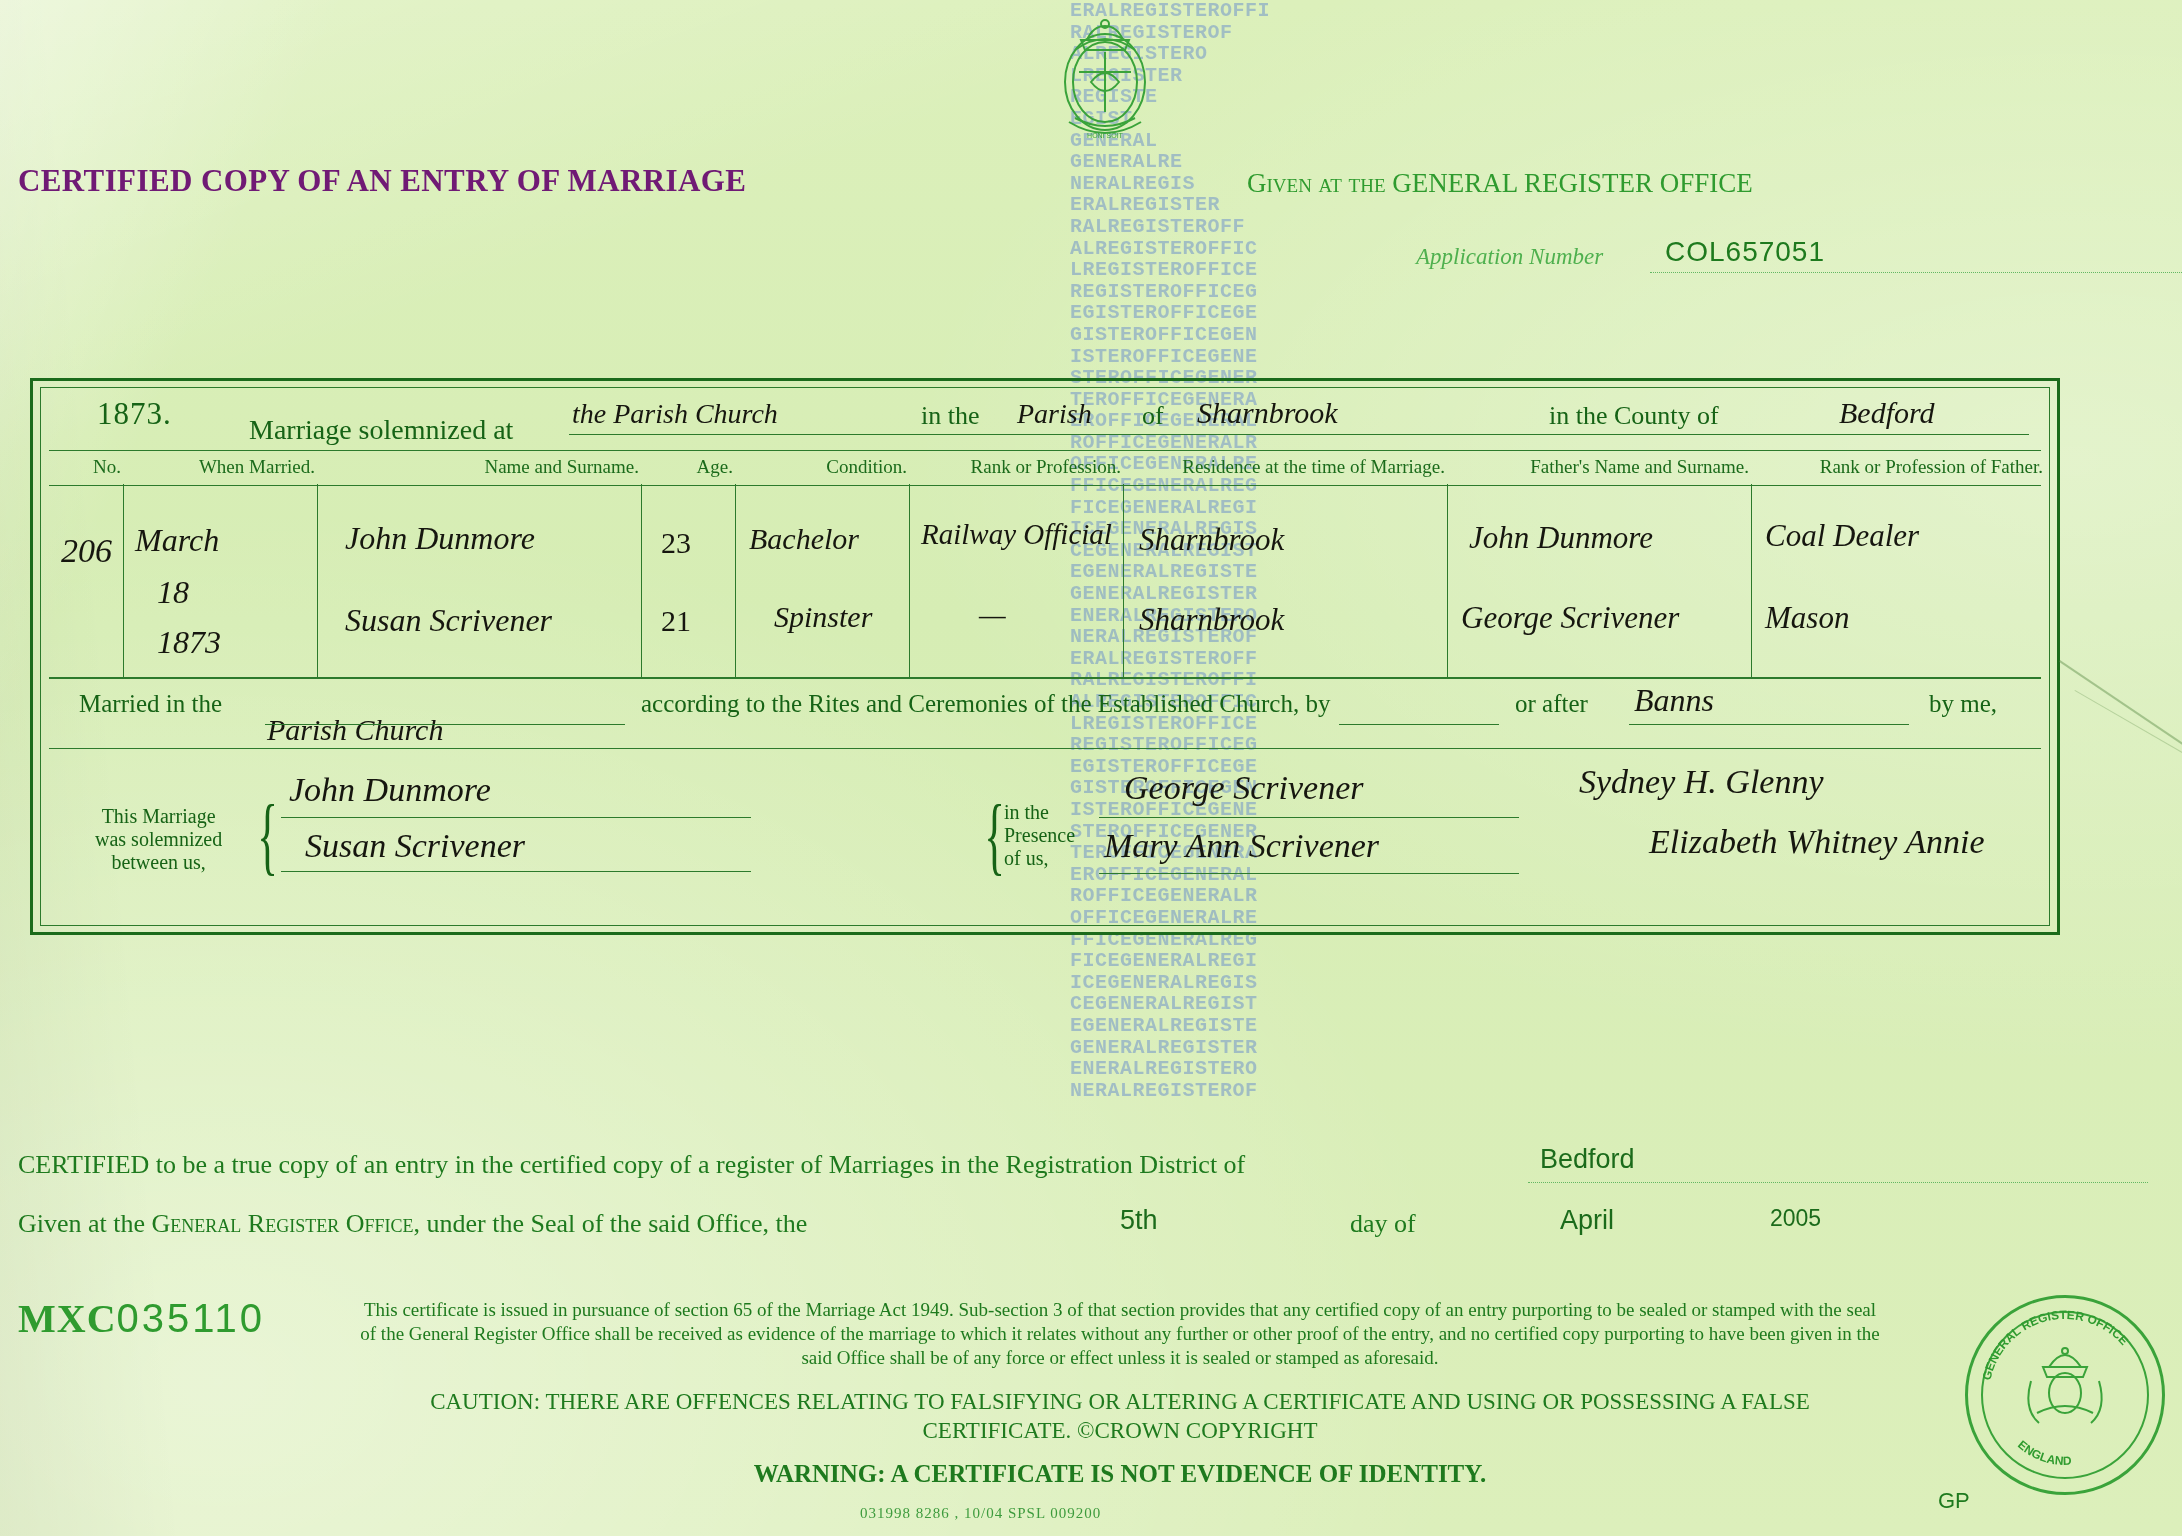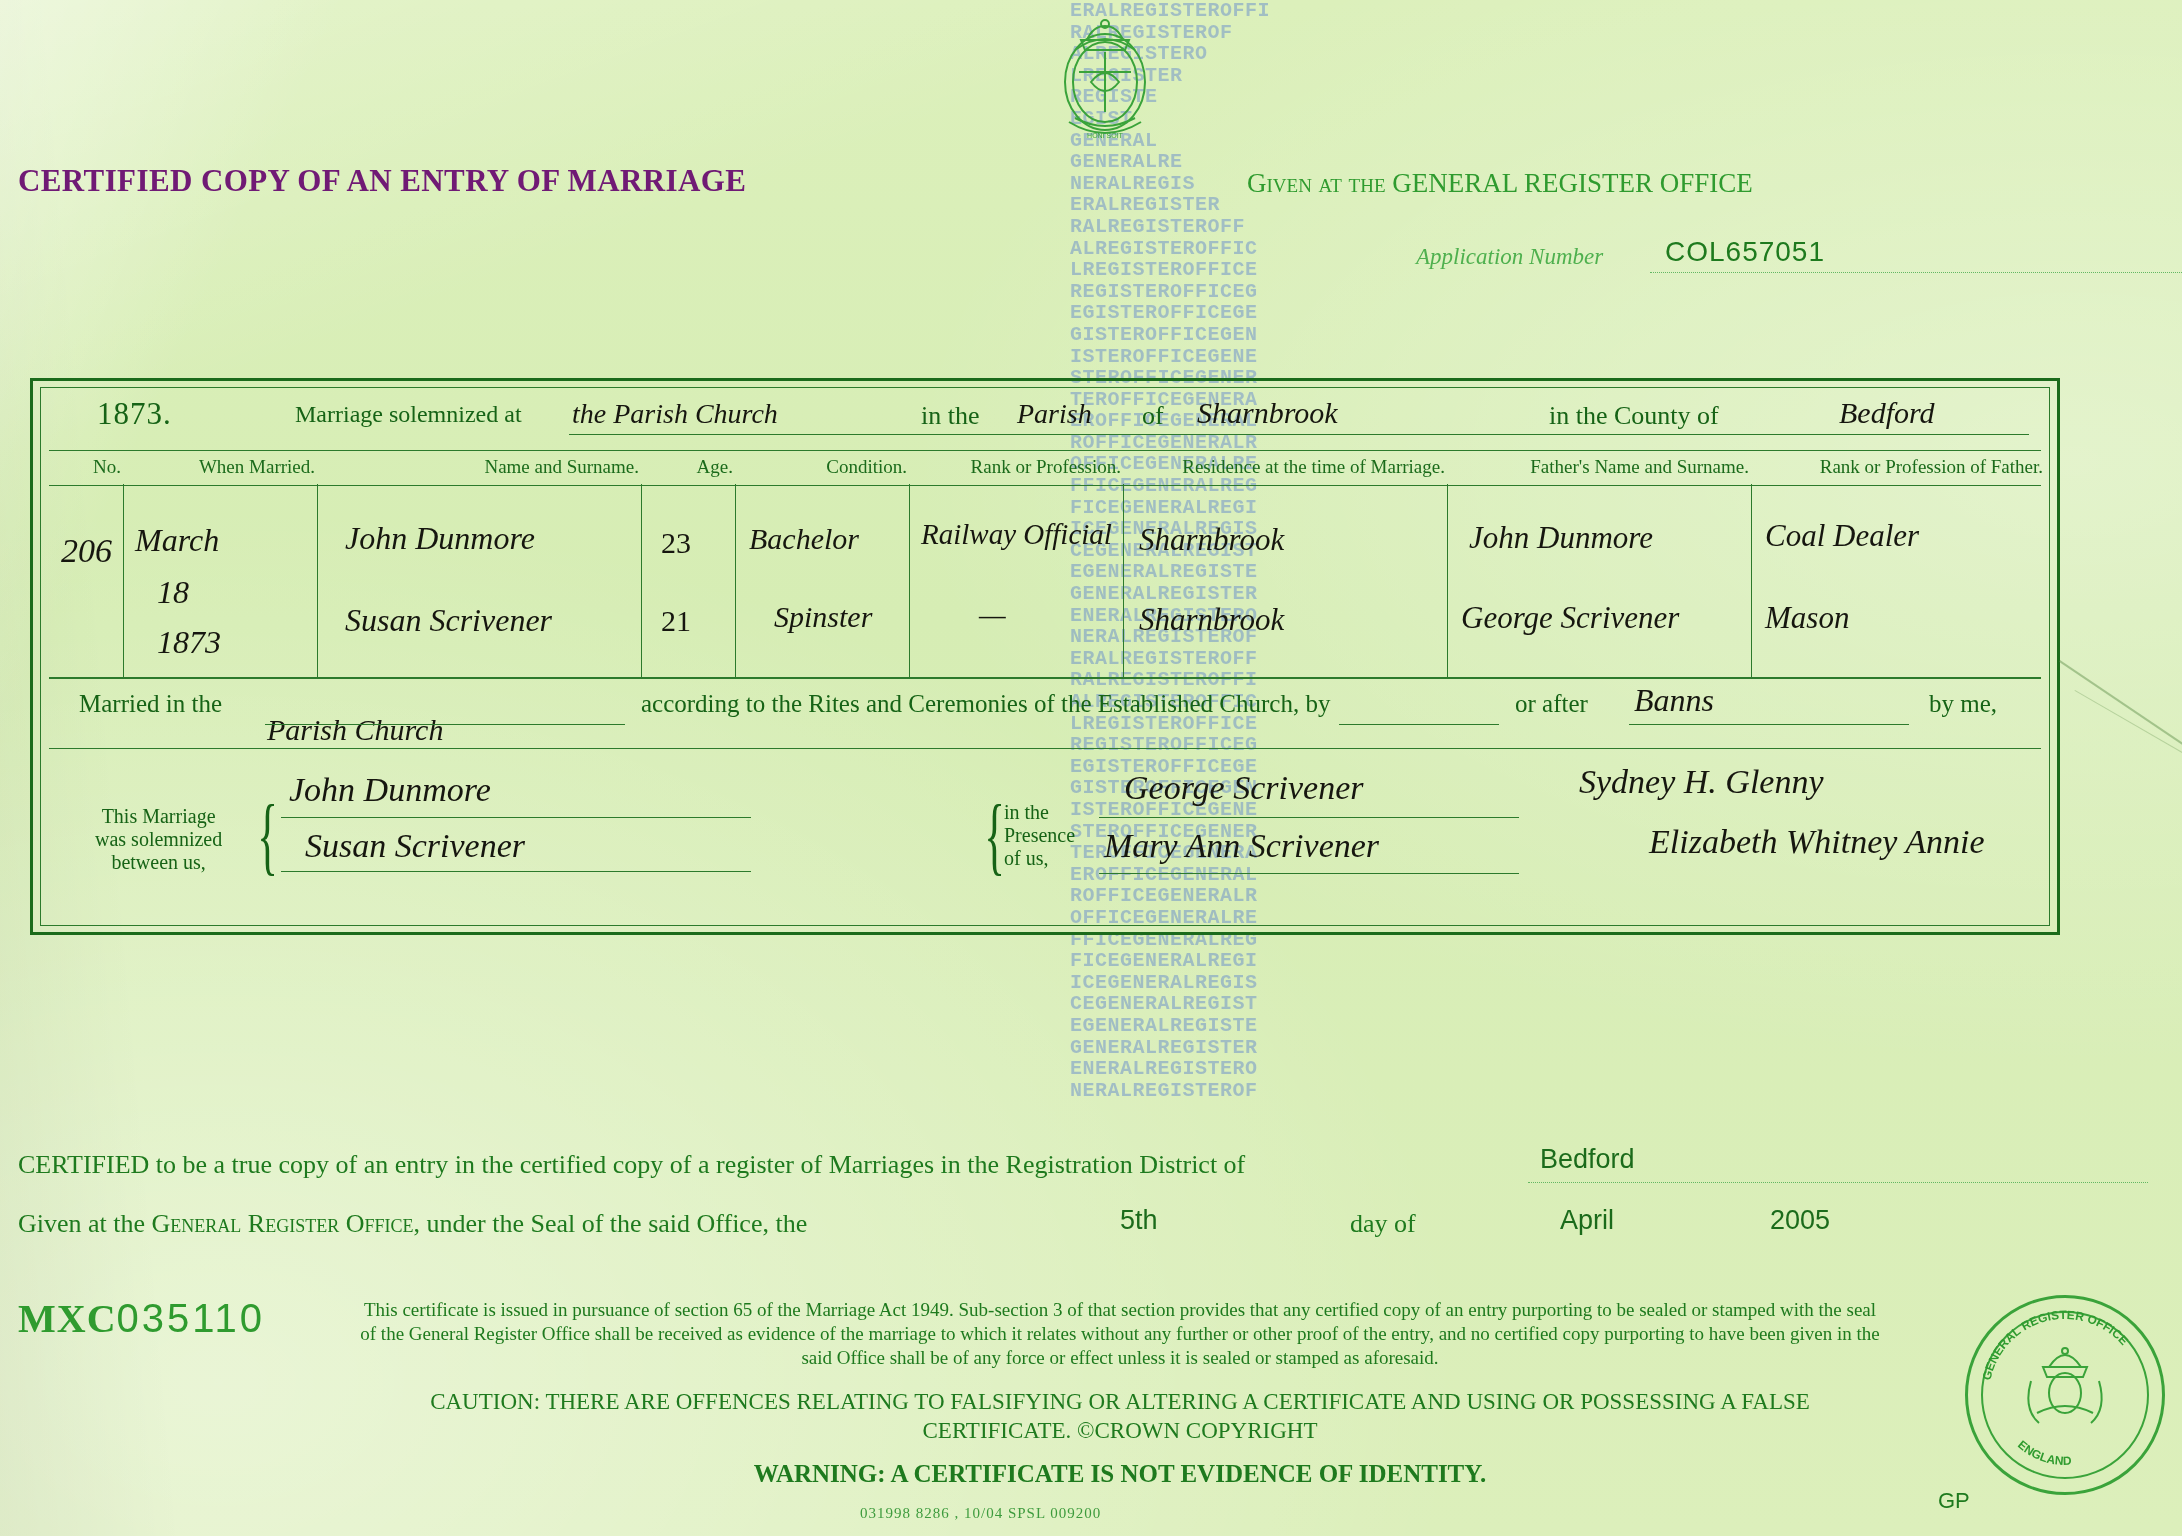--- a/index.html
+++ b/index.html
@@ -135,23 +135,22 @@
   .year-no {
     position: absolute;
     left: 48px;
     top: 0px;
     font-size: 31px;
     letter-spacing: 1px;
   }
   .solemn-text {
     position: absolute;
     left: 200px;
-    top: 5px;
-    font-size: 24px;
-    margin-left: 46px;
+    top: 18px;
+    font-size: 28px;
   }
   .hand {
     font-family: "Liberation Serif", serif;
     font-style: italic;
     color: #111;
     font-weight: 500;
   }
   .fill-line {
     position: absolute;
     border-bottom: 1px solid #2c7a2c;
@@ -294,21 +293,21 @@
     left: 1560px;
     top: 1205px;
     font-size: 27px;
     font-family: "Liberation Sans", sans-serif;
     color: #1b6b1b;
   }
   .date-year {
     position: absolute;
     left: 1770px;
     top: 1205px;
-    font-size: 27px;
+    font-size: 23px;
     font-family: "Liberation Sans", sans-serif;
     color: #1b6b1b;
   }
   .serial {
     position: absolute;
     left: 18px;
     top: 1295px;
     font-size: 40px;
     font-weight: bold;
     color: #2f9b2f;

